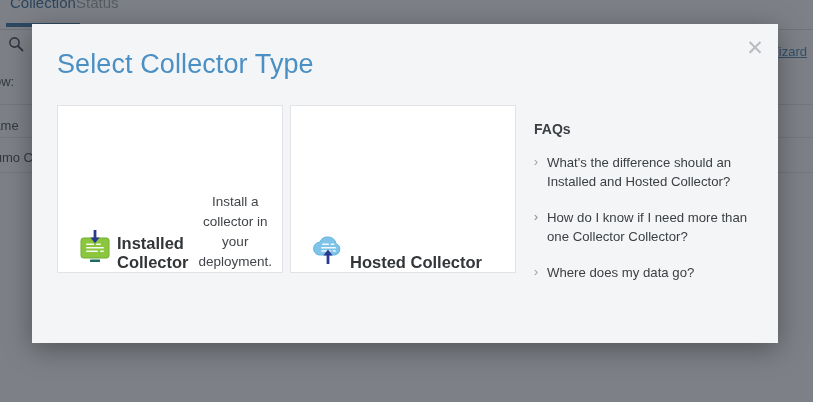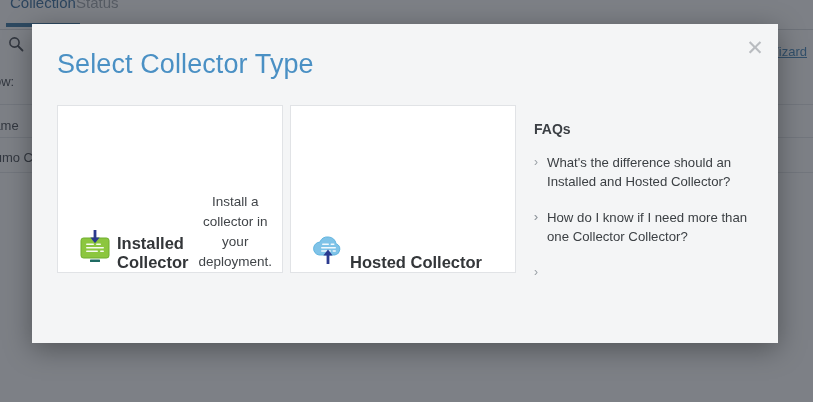--- a/index.html
+++ b/index.html
@@ -340,19 +340,20 @@
           <span class="faq-chevron">›</span>
         </div>
 
         <div class="faq-item">
           <span class="faq-chevron">›</span>
           <span>How do I know if I need more than one Collector Collector?</span>
         </div>
 
         <div class="faq-item">
           <span class="faq-chevron">›</span>
+          <span>Where does my data go?</span>
         </div>
       </div>
 
     </div>
   </div>
 
 </div>
 
 </body></html>

